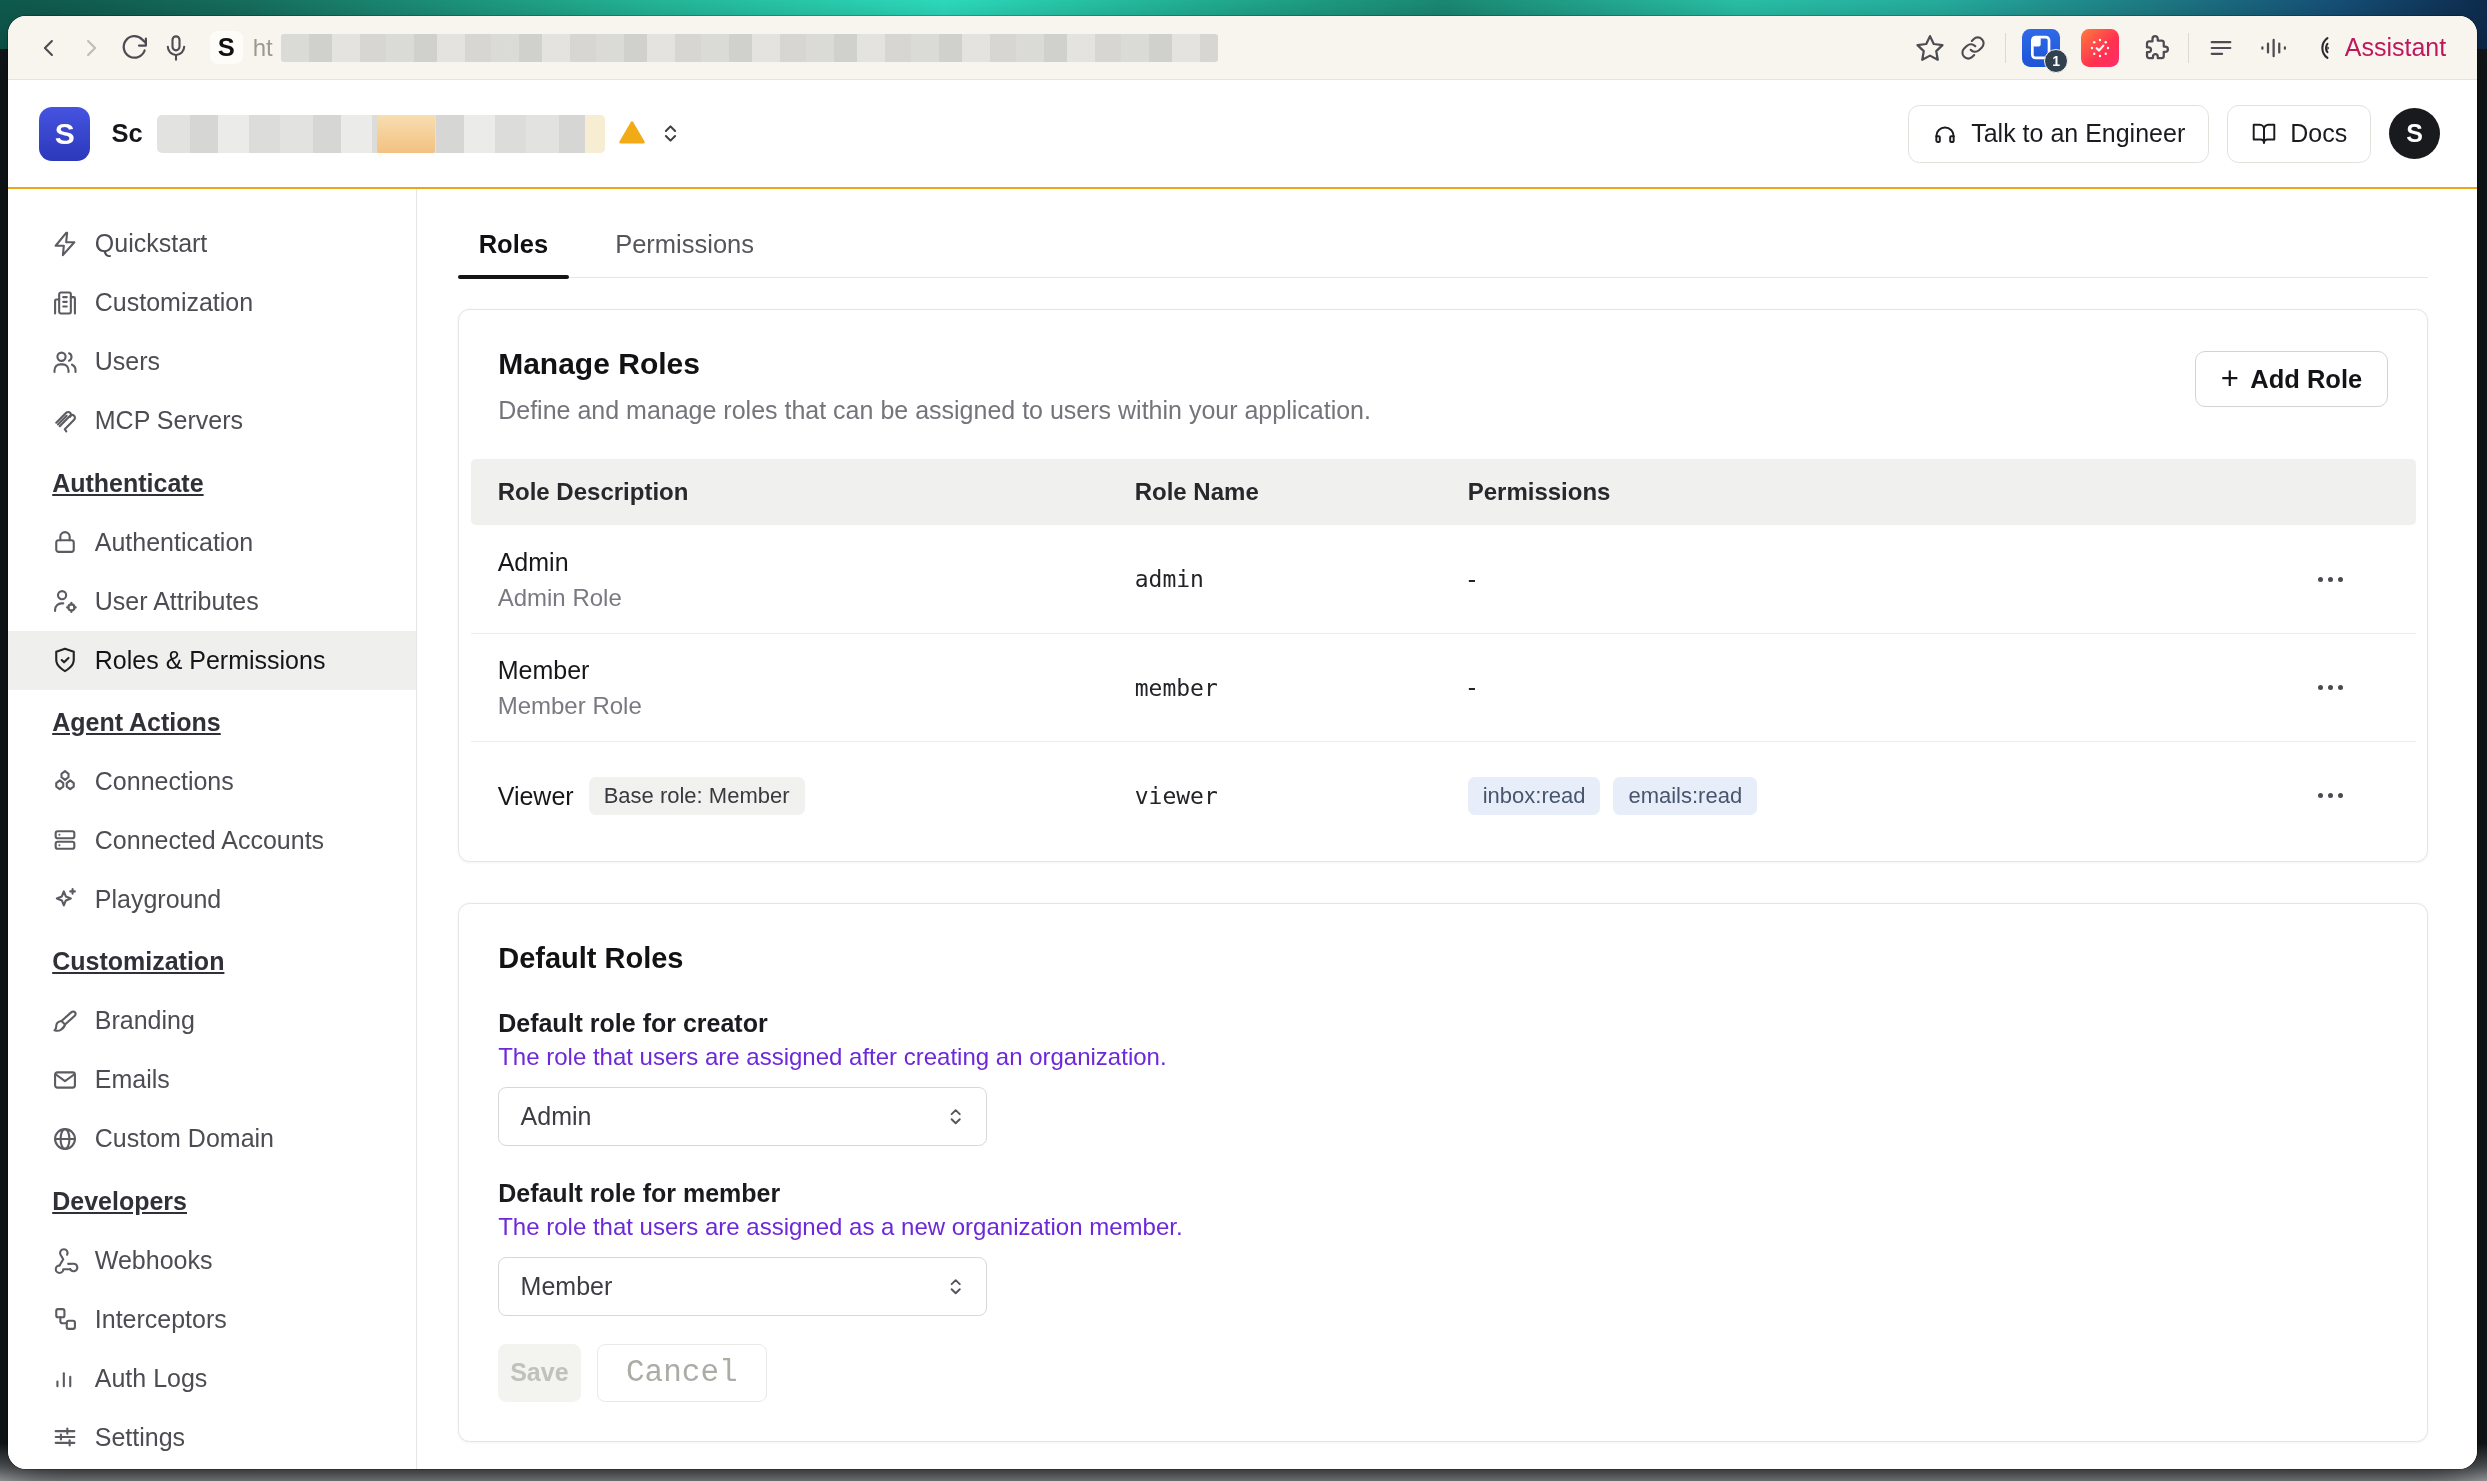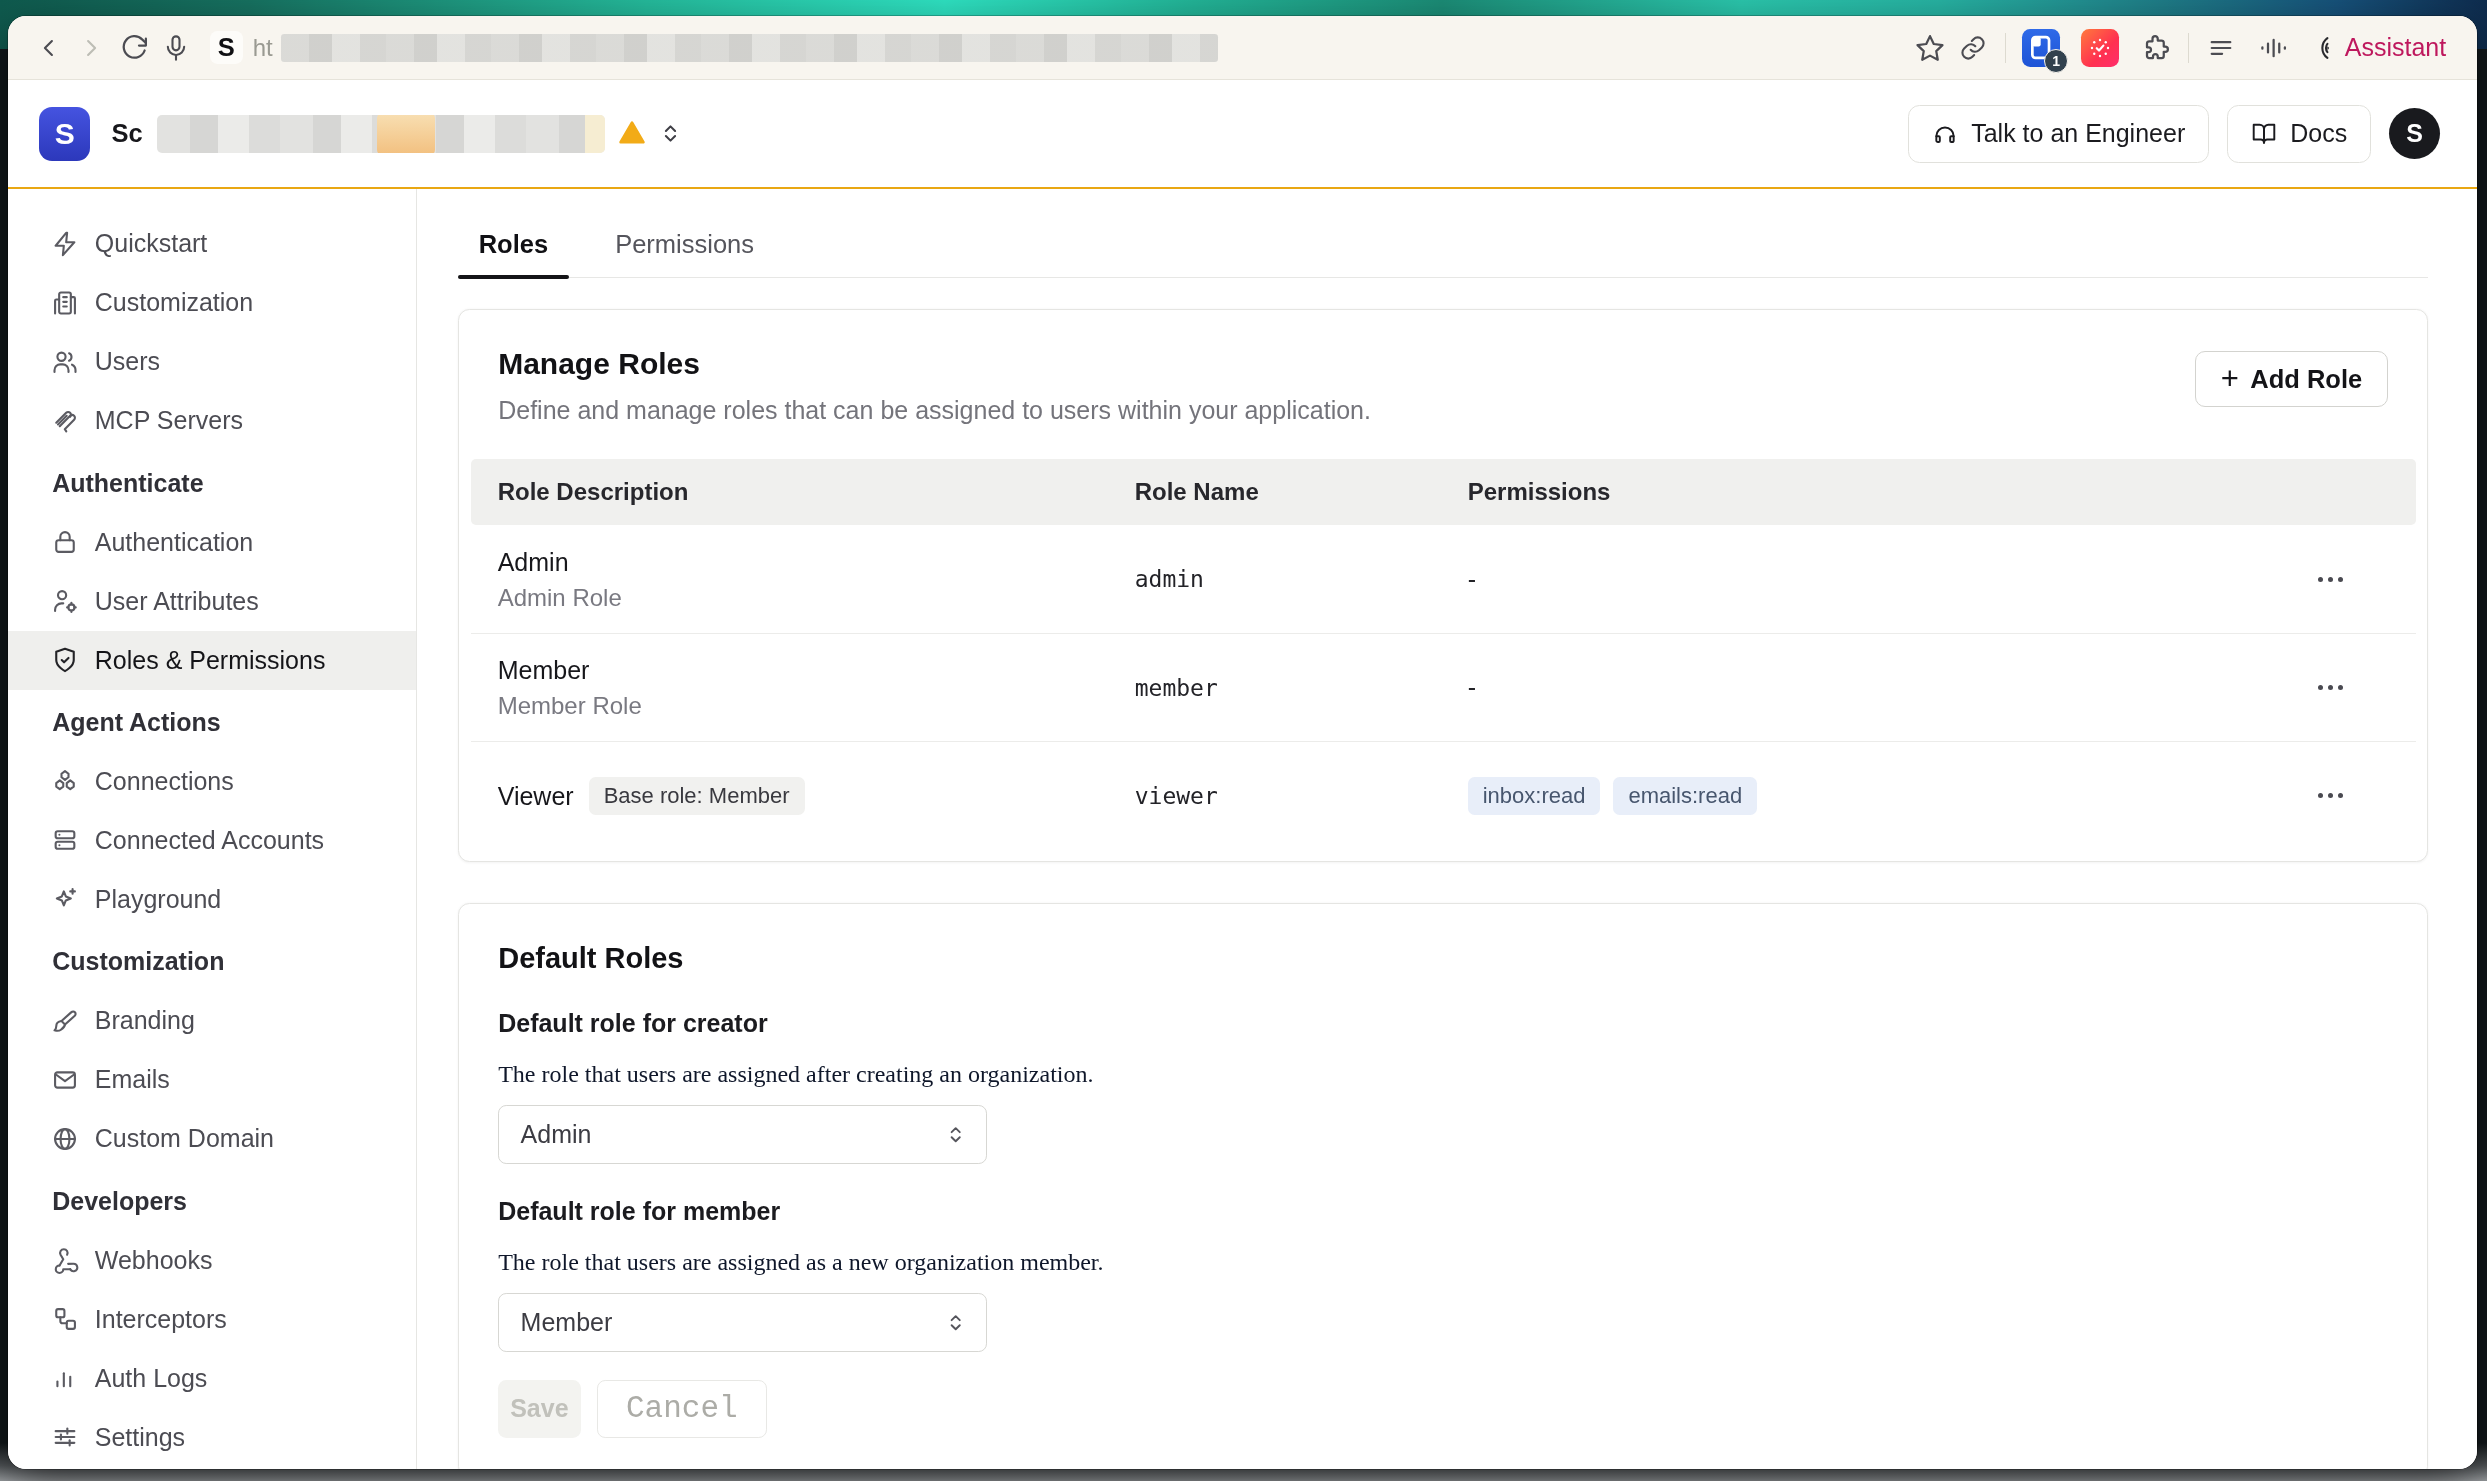--- a/index.html
+++ b/index.html
@@ -51,21 +51,21 @@
   .avatar { width:51px; height:51px; border-radius:50%; background:#191a1e; color:#fff; font-size:25px; font-weight:700;
     display:flex; align-items:center; justify-content:center; cursor:pointer; }
 
   
   .app-body { flex:1; display:flex; min-height:0; background:#fff;border-radius:17px; }
   .sidebar { width:409px; flex:0 0 auto; border-right:0.8px solid #e6e6e3; padding-top:25px; overflow:hidden; }
   .side-item { height:59px; display:flex; align-items:center; padding-left:43px; gap:15.6px; font-size:25px; color:#4c4c53; cursor:pointer; }
   .side-item .icn { width:28px; height:28px; color:#5b5b62; flex:0 0 auto; }
   .side-item.active { background:#efefed; color:#141418; font-weight:500; }
   .side-item.active .icn { color:#232327; }
-  .side-header { height:59px; margin-top:3.3px; display:flex; align-items:center; padding-left:44px; font-size:25px; font-weight:700; color:#303037; }
+  .side-header { height:59px; margin-top:3.3px; display:flex; align-items:center; padding-left:44px; font-size:25px; font-weight:700; color:#303037;text-decoration:underline; }
 
   .main { flex:1; min-width:0; padding-left:41px; }
   .content { width:1970px; }
 
   .tabs-row { margin-top:23px; height:66px; display:flex; align-items:center; border-bottom:0.8px solid #e7e7e5; }
   .tab { position:relative; height:100%; display:flex; align-items:center; padding:0 20.5px; margin-right:26px;
     font-size:25.5px; color:#55555c; cursor:pointer; }
   .tab.active { color:#101014; font-weight:600; }
   .tab.active::after { content:""; position:absolute; left:0; right:0; bottom:-1.6px; height:4.1px; background:#141417; border-radius:2.5px; }
 
@@ -93,21 +93,21 @@
   .dots i { width:5px; height:5px; border-radius:50%; background:#4a4a51; }
   .name-inline { display:flex; align-items:center; gap:15px; }
   .badge-gray { background:#f1f1ef; color:#39393f; font-size:22px; height:38px; border-radius:6.6px; display:inline-flex; align-items:center; padding:0 15px; }
   .perm-badges { display:flex; gap:13px; }
   .badge-blue { background:#e8eef9; color:#47566e; font-size:22px; height:38px; border-radius:6.6px; display:inline-flex; align-items:center; padding:0 15px; }
 
   .card2 { margin-top:41px; padding:36px 39px 39px 39px; }
   .h2-title { font-size:29px; font-weight:600; color:#121215; line-height:36px; }
   .field { margin-top:31px; }
   .f-label { font-size:25px; font-weight:600; color:#1b1b1f; line-height:33px; }
-  .f-desc { margin-top:19px; font-size:24px; color:#0f172a; line-height:31px;font-family:Liberation Serif, serif; }
+  .f-desc { margin-top:1px; font-size:24px; color:#6d28d9; line-height:31px; }
   .select { margin-top:15px; width:489px; height:59px; border:1.2px solid #d7d7d3; border-radius:8.2px; background:#fff;
     display:flex; align-items:center; justify-content:space-between; padding:0 20px 0 21.4px; cursor:pointer; }
   .select .val { font-size:25px; color:#3c3c43; }
   .btn-row { margin-top:28px; display:flex; gap:16.4px; }
   .btn-save { height:58px; padding:0 12px; border:none; border-radius:8.2px; background:#f3f3f0; color:#c1c1bb; font-size:25px; font-weight:600; font-family:inherit; }
   .btn-cancel { height:58px; padding:0 28px; border:1.2px solid #e8e8e5; border-radius:8.2px; background:#fff; color:#acaca7; font-size:31px; font-family:Liberation Mono, monospace; }
 
   svg.s { fill:none; stroke:currentColor; stroke-width:1.8; stroke-linecap:round; stroke-linejoin:round; display:block; }
 </style>
 </head>

